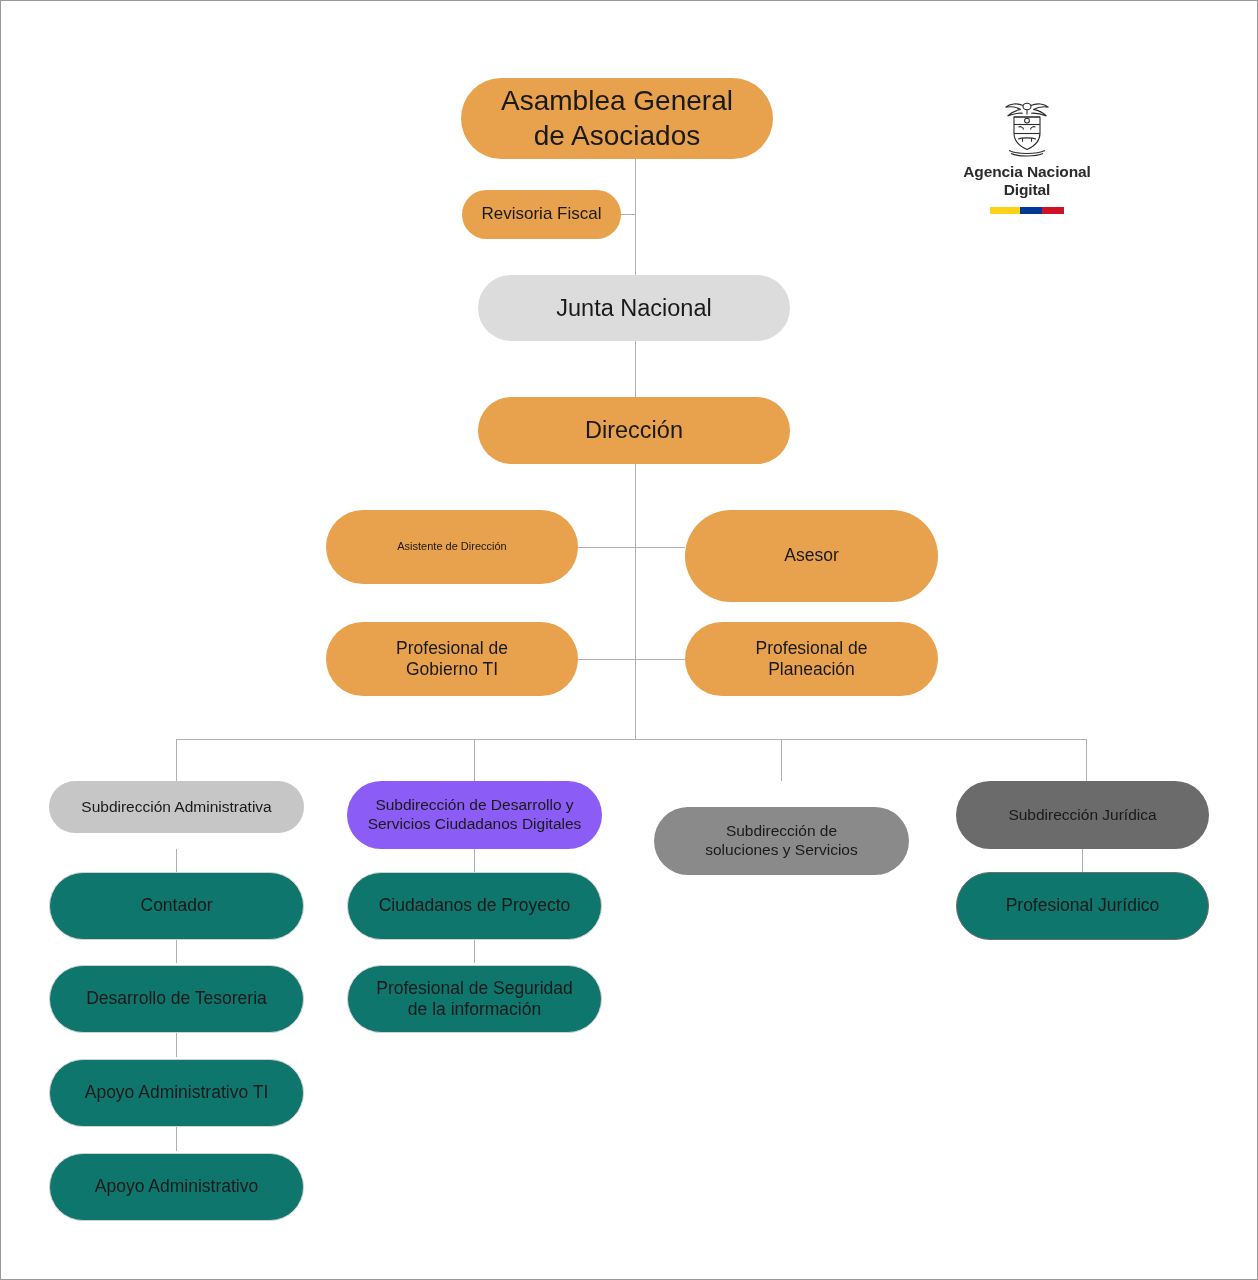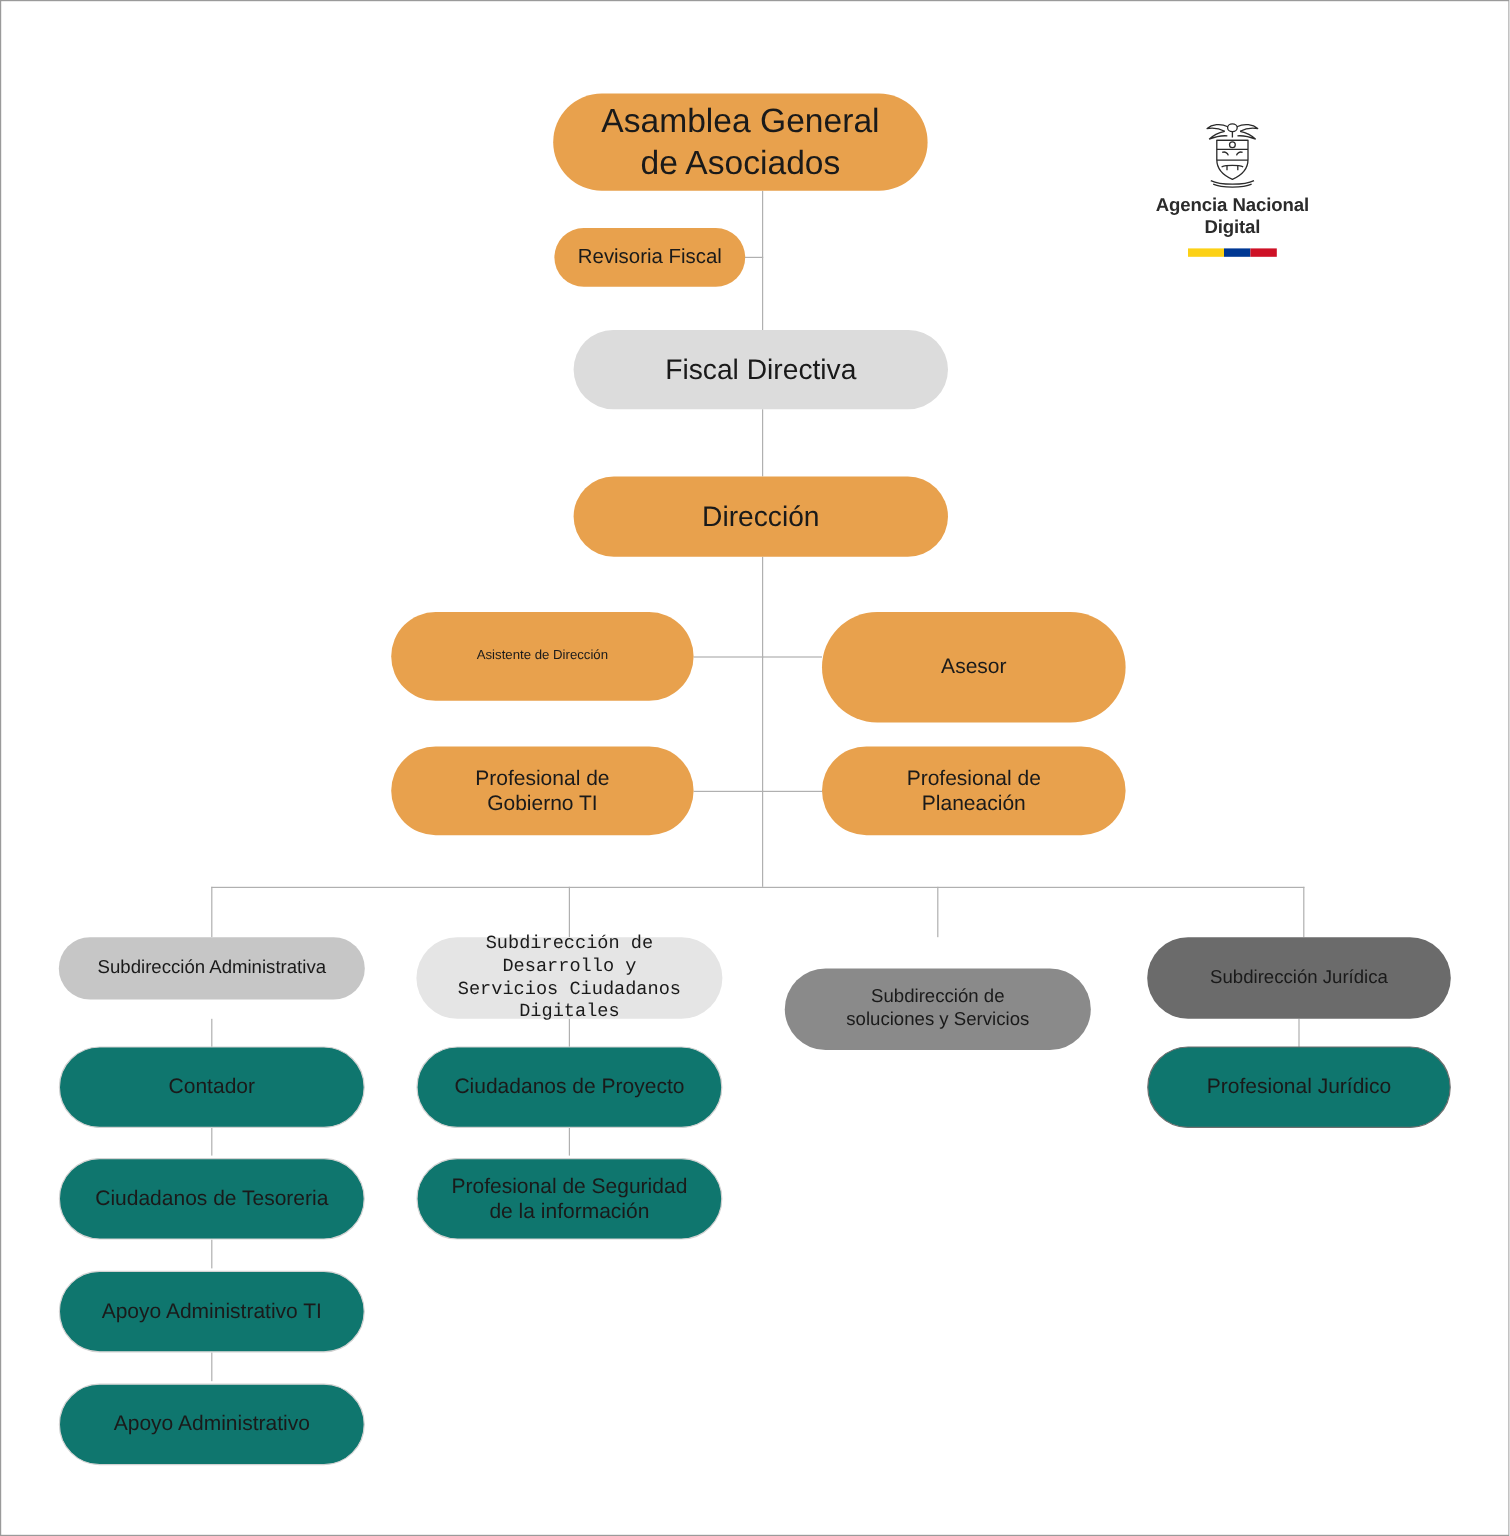--- a/index.html
+++ b/index.html
@@ -42,21 +42,21 @@
     color: #1a1a1a;
     line-height: 1.22;
     padding: 4px 10px;
   }
   .node span { display: block; }
 
   .orange   { background: #e8a14d; border-radius: 999px; }
   .graylite { background: #dcdcdc; border-radius: 999px; }
 
   .sub1 { background: #c6c6c6; border-radius: 999px; }
-  .sub2 { background: #e5e5e5; border-radius: 999px; font-family: Liberation Mono, monospace; }
+  .sub2 { background: #8b5cf6; border-radius: 999px; }
   .sub3 { background: #8a8a8a; border-radius: 999px; }
   .sub4 { background: #6b6b6b; border-radius: 999px; }
 
   .white {
     background: #0f766e;
     border-radius: 999px;
     border: 1px solid #d2d2d2;
   }
   .white.strong { border-color: #6f6f6f; }
 
@@ -128,21 +128,21 @@
       <span>Asamblea General</span>
       <span>de Asociados</span>
     </div>
   </div>
 
   <div class="node orange" style="left:461px; top:189px; width:159px; height:49px; font-size:17px;">
     <span>Revisoria Fiscal</span>
   </div>
 
   <div class="node graylite" style="left:477px; top:274px; width:312px; height:66px; font-size:23.5px;">
-    <span>Fiscal Directiva</span>
+    <span>Junta Nacional</span>
   </div>
 
   <div class="node orange" style="left:477px; top:396px; width:312px; height:67px; font-size:23.5px;">
     <span>Dirección</span>
   </div>
 
   <div class="node orange" style="left:325px; top:509px; width:252px; height:74px; font-size:11px;">
     <span>Asistente de Dirección</span>
   </div>
 
@@ -184,21 +184,21 @@
 
   <div class="node sub4" style="left:955px; top:780px; width:253px; height:68px; font-size:15.5px;">
     <span>Subdirección Jurídica</span>
   </div>
 
   <div class="node white" style="left:48px; top:871px; width:255px; height:68px; font-size:17.5px;">
     <span>Contador</span>
   </div>
 
   <div class="node white" style="left:48px; top:964px; width:255px; height:68px; font-size:17.5px;">
-    <span>Ciudadanos de Tesoreria</span>
+    <span>Desarrollo de Tesoreria</span>
   </div>
 
   <div class="node white" style="left:48px; top:1058px; width:255px; height:68px; font-size:17.5px;">
     <span>Apoyo Administrativo TI</span>
   </div>
 
   <div class="node white" style="left:48px; top:1152px; width:255px; height:68px; font-size:17.5px;">
     <span>Apoyo Administrativo</span>
   </div>
 

